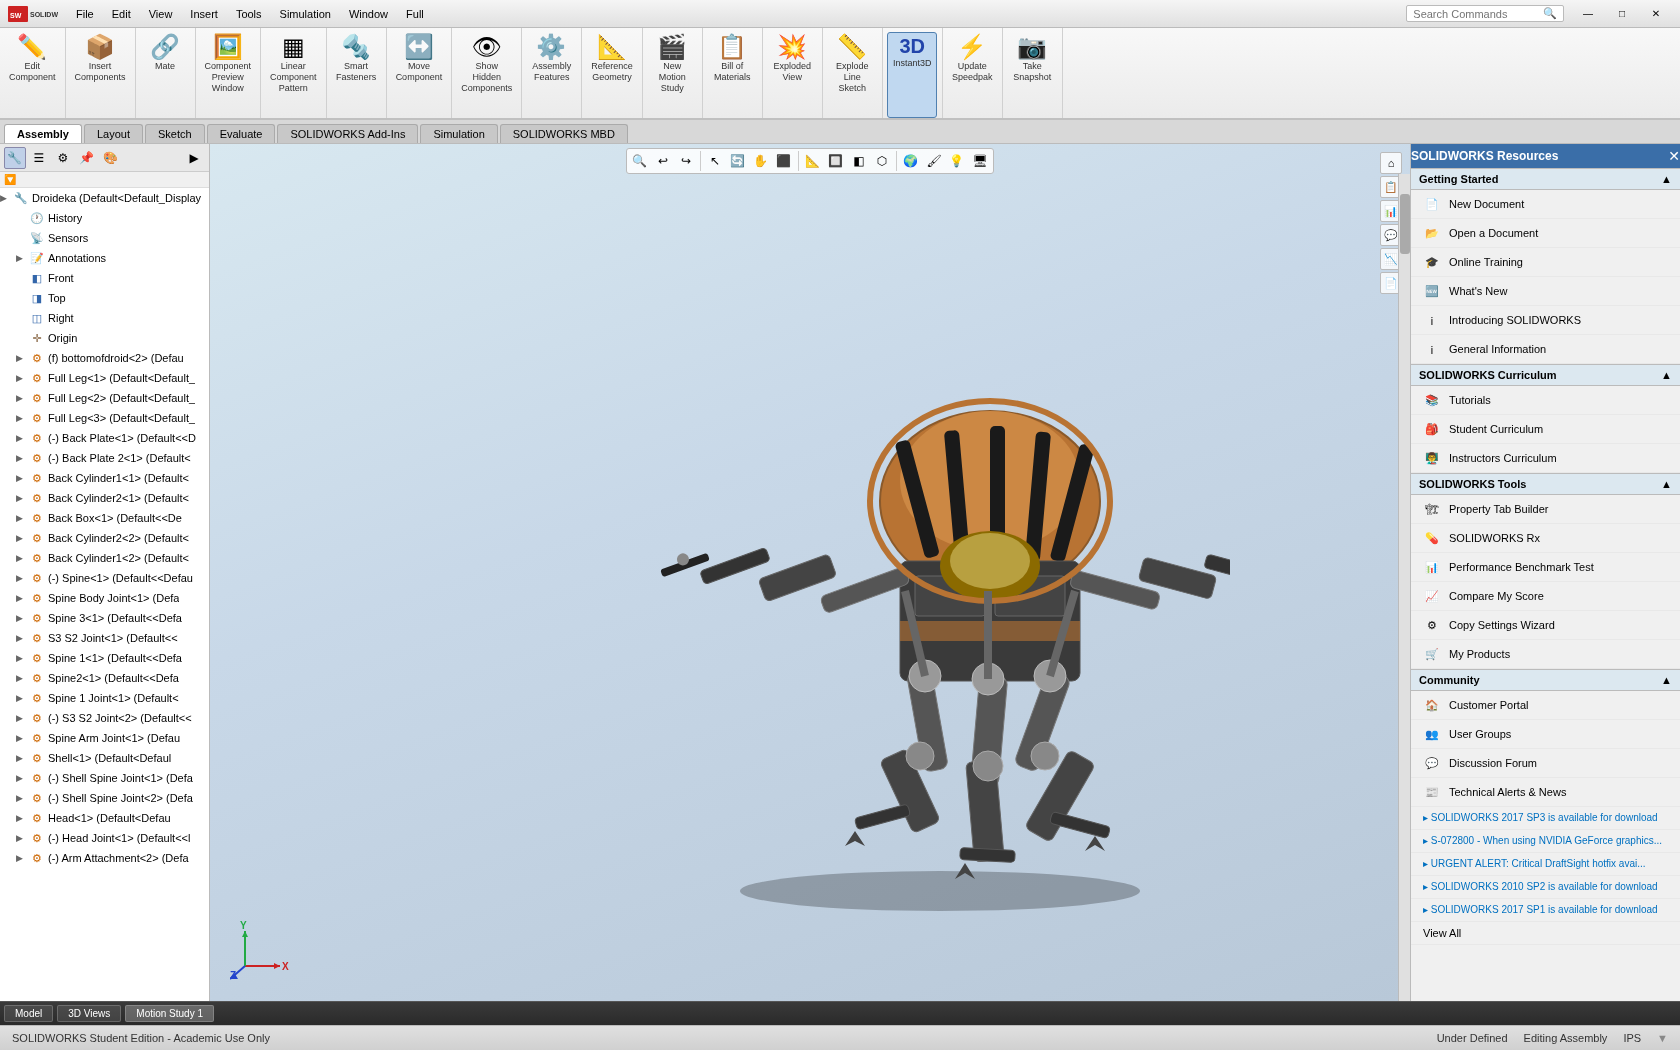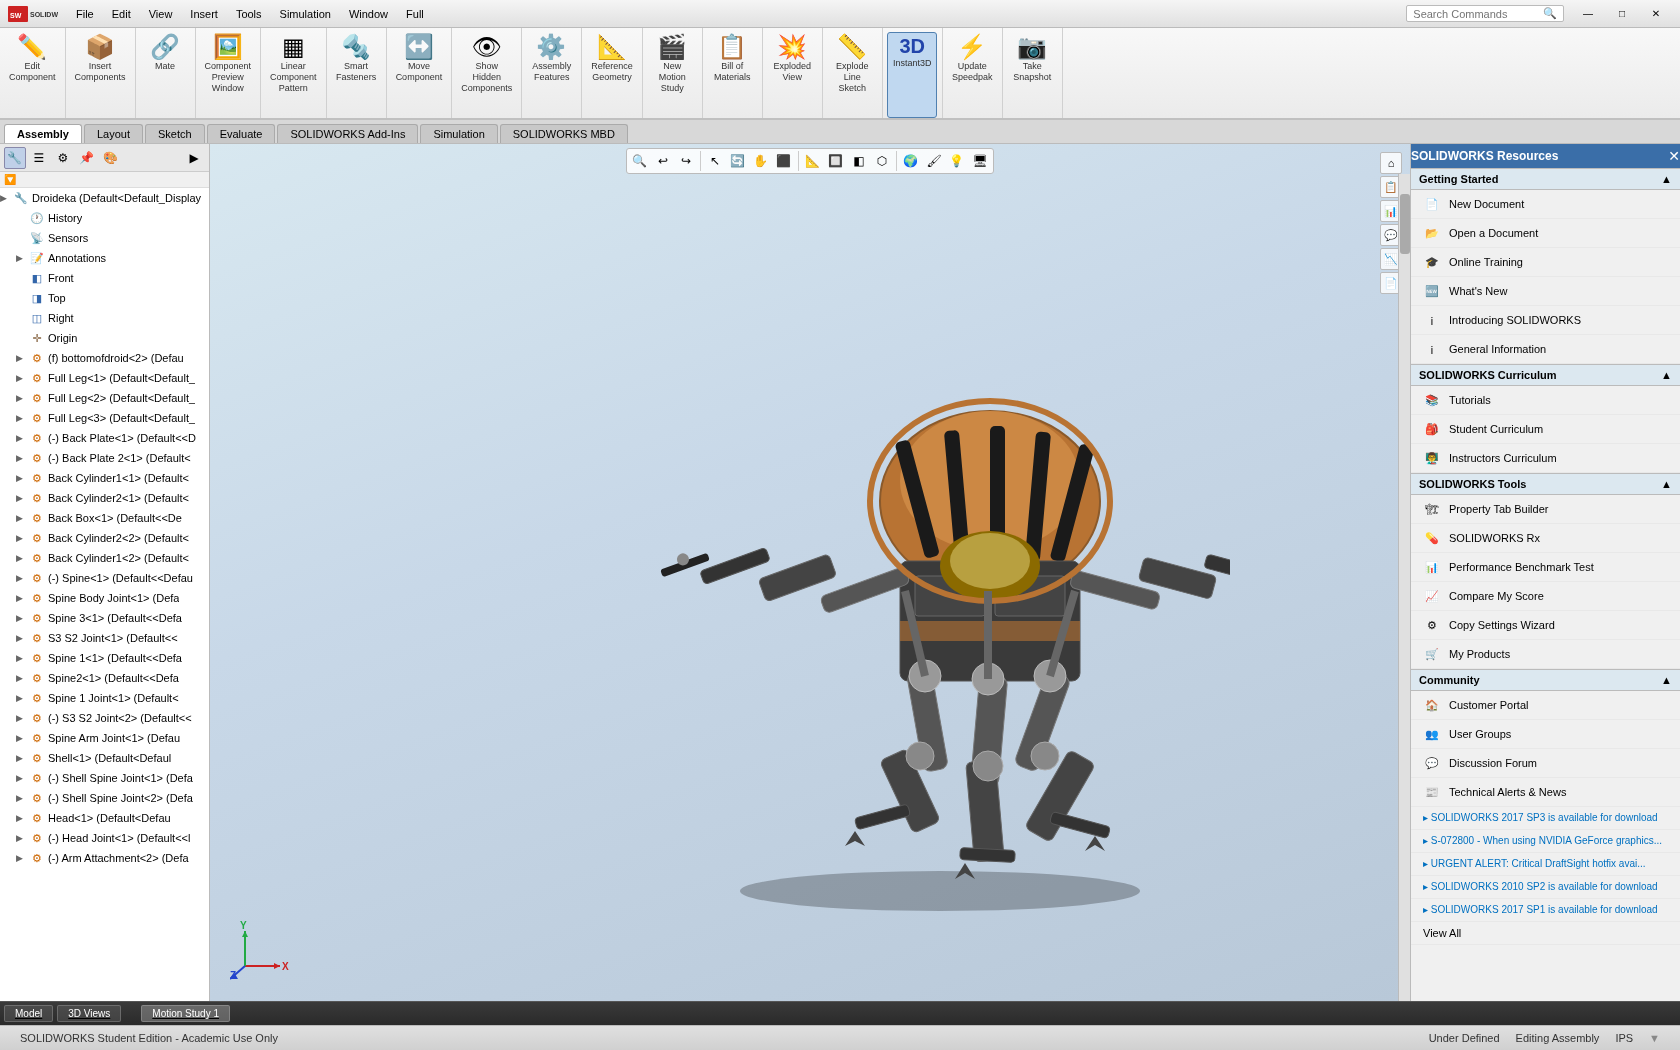--- a/index.html
+++ b/index.html
@@ -234,48 +234,47 @@
       line-height: 1.4;
     }
 
     
     #status-bar {
       height: 25px;
       background: linear-gradient(to bottom, #e0e0e0, #d0d0d0);
       border-top: 1px solid #bbb;
       display: flex;
       align-items: center;
-      padding: 0 20px;
+      padding: 0 12px;
       font-size: 11px;
       gap: 16px;
     }
     #status-bar .status-item { color: #333; }
     #status-bar .spacer { flex: 1; }
 
     
     #taskbar {
       height: 24px;
       background: linear-gradient(to bottom, #3a3a3a, #2a2a2a);
       display: flex;
       align-items: center;
       padding: 0 4px;
       gap: 4px;
       border-top: 1px solid #555;
-      text-decoration: underline;
     }
     .bottom-tab {
       padding: 2px 10px;
       background: rgba(255,255,255,0.1);
       border: 1px solid rgba(255,255,255,0.2);
       color: white;
       font-size: 10px;
       cursor: pointer;
       border-radius: 2px;
     }
-    .bottom-tab.active { background: rgba(255,255,255,0.25); margin-left: 16px; }
+    .bottom-tab.active { background: rgba(255,255,255,0.25); }
     .taskbar-spacer { flex: 1; }
   </style>
 </head>
 <body>
 
 <div id="title-bar">
   <div class="logo">
     <svg viewBox="0 0 50 20">
       <rect x="0" y="2" width="20" height="16" fill="#cc2222" rx="1"></rect>
       <text x="2" y="14" fill="white" font-size="7" font-weight="bold">SW</text>

